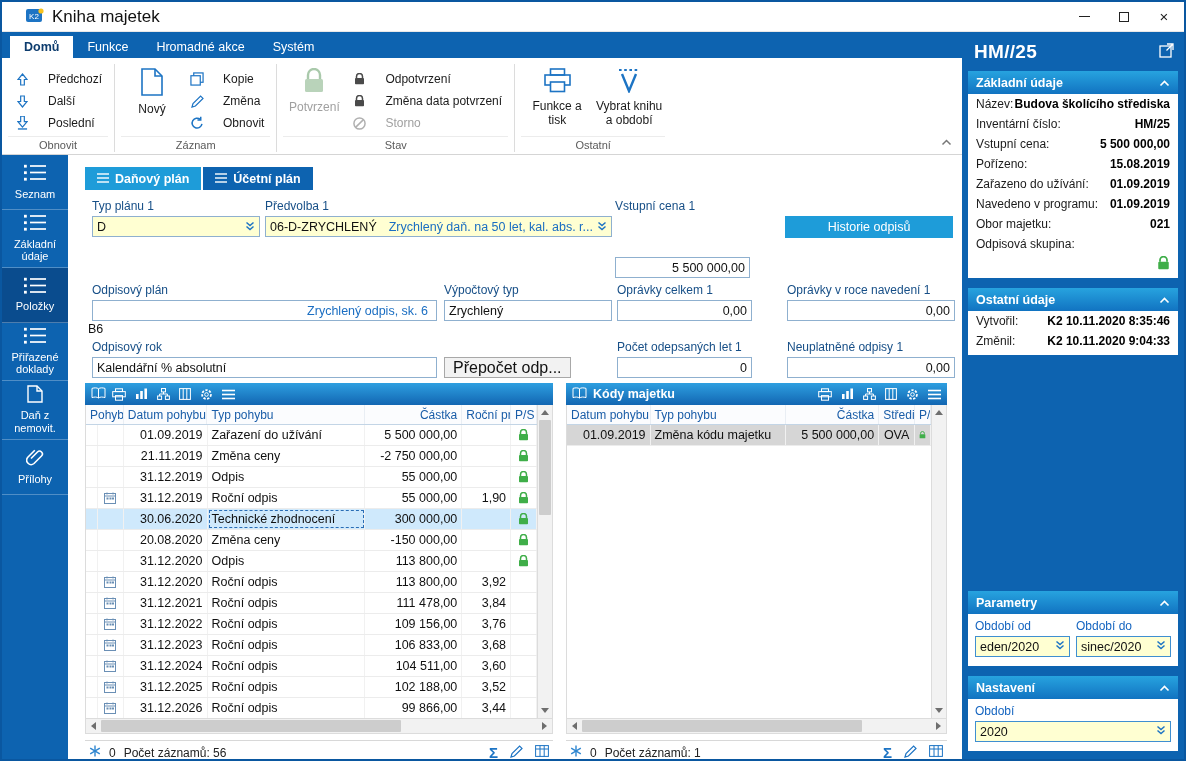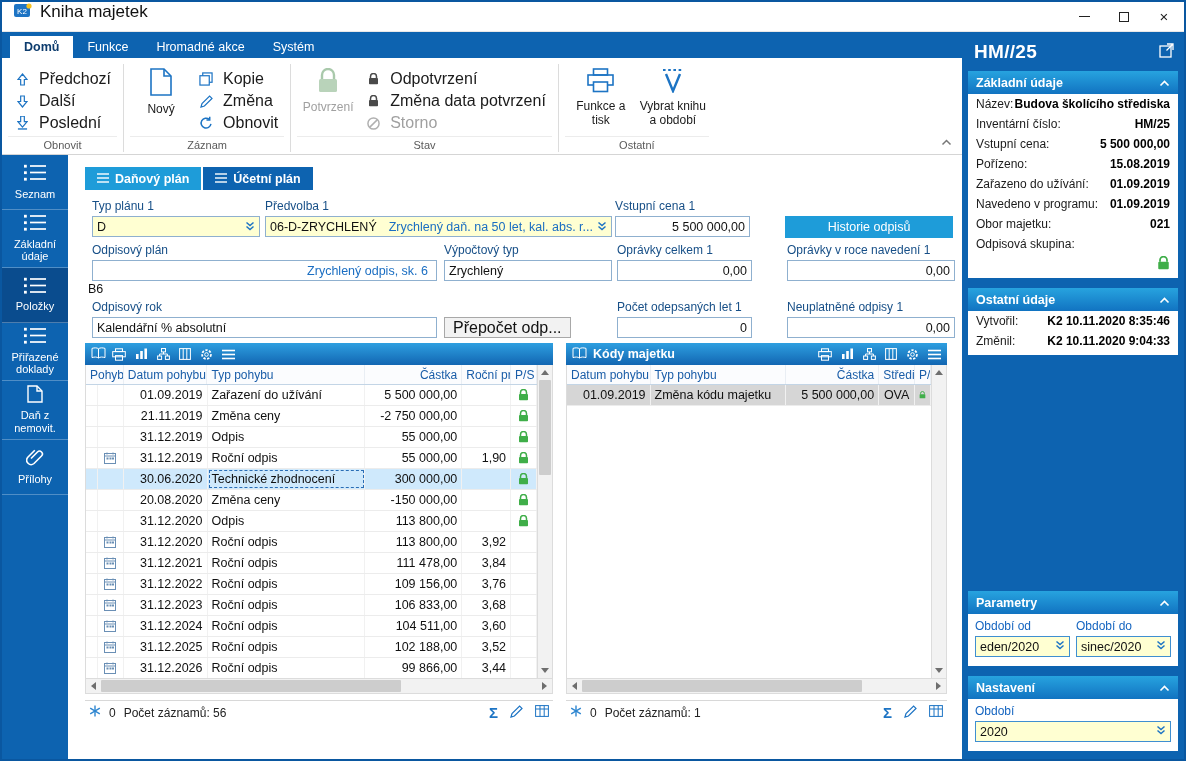--- a/index.html
+++ b/index.html
@@ -1,20 +1,20 @@
 <!DOCTYPE html>
 <html><head>
 <meta charset="utf-8">
 <style>
   * { box-sizing:border-box; margin:0; padding:0; }
   body { font-family:"Liberation Sans", sans-serif; background:#9aa7b4; font-size:13px; }
   .window { width:1186px; height:761px; border:2px solid #0a57a0; background:#fff; position:relative; overflow:hidden; }
 
   
-  .titlebar { height:30px; background:#fff; display:flex; padding-left:12px; border-bottom:1px solid #e8e8e8; }
+  .titlebar { height:30px; background:#fff; display:flex; align-items:center; padding-left:24px; border-bottom:1px solid #e8e8e8; }
   .titlebar .title { margin-left:8px; font-size:17px; color:#111; }
   .win-controls { margin-left:auto; display:flex; height:100%; }
   .wbtn { width:40px; display:flex; align-items:center; justify-content:center; color:#222; font-size:15px; cursor:default; }
   .min-glyph { width:11px; height:0; border-bottom:1px solid #222; display:inline-block; }
   .max-glyph { width:10px; height:10px; border:1px solid #222; display:inline-block; }
 
   
   .app-row { display:flex; height:727px; }
   .left-col { width:960px; display:flex; flex-direction:column; }
 
@@ -23,21 +23,21 @@
   .rtab { padding:4px 14px; color:#fff; font-size:12.5px; cursor:default; }
   .rtab.active { background:#fff; color:#0d3c6e; font-weight:bold; }
 
   
   .ribbon-body { height:97px; background:#fff; border-bottom:1px solid #d5d5d5; display:flex; position:relative; padding-top:4px; }
   .rgroup { display:flex; flex-direction:column; padding:2px 6px 0 6px; }
   .rgroup .rcontent { flex:1; display:flex; align-items:flex-start; }
   .rlabel { font-size:11px; color:#5a5a5a; text-align:center; padding:2px 0 3px; border-top:1px solid #ececec; }
   .rsep { width:1px; background:#dcdcdc; margin:2px 0; }
   .rstack { display:flex; flex-direction:column; }
-  .rsmall { display:flex; align-items:center; gap:9px; height:22px; padding:0 6px; font-size:16px; color:#1b1b1b; cursor:default; white-space:nowrap; }
+  .rsmall { display:flex; align-items:center; gap:18px; height:22px; padding:0 6px; font-size:12px; color:#1b1b1b; cursor:default; white-space:nowrap; }
   .rsmall .ric { width:16px; display:flex; justify-content:center; }
   .rsmall.disabled { color:#a0a0a0; }
   .rbig { width:62px; display:flex; flex-direction:column; align-items:center; gap:3px; padding:4px 2px; font-size:12px; color:#1b1b1b; text-align:center; line-height:1.15; cursor:default; }
   .rbig.disabled { color:#a0a0a0; }
   .rbig.wide { width:72px; }
   .ribbon-collapse { position:absolute; right:10px; bottom:5px; cursor:default; }
 
   
   .content-row { flex:1; display:flex; overflow:hidden; }
 
@@ -424,21 +424,21 @@
                 <span class="fval">06-D-ZRYCHLENÝ</span>
                 <span class="desc">Zrychlený daň. na 50 let, kal. abs. r...</span>
                 <span class="dd">
                     <svg width="10" height="11" viewBox="0 0 10 11">
                       <path d="M1.5 1.5 5 4.5 8.5 1.5" fill="none" stroke="#1d74c4" stroke-width="1.5"></path>
                       <path d="M1.5 5.5 5 8.5 8.5 5.5" fill="none" stroke="#1d74c4" stroke-width="1.5"></path>
                     </svg>
                   </span>
               </div>
             </div>
-            <div class="fcol" style="width:135px; margin-left:3px;">
+            <div class="fcol" style="width:135px; margin-left:3px;gap:41px;">
               <div class="flabel">Vstupní cena 1</div>
               <div class="field">
                 <span class="num">5 500 000,00</span>
               </div>
             </div>
             <div class="fcol" style="width:168px; margin-left:35px;">
               <div class="flabel">&nbsp;</div>
               <div class="btn-cyan">Historie odpisů</div>
             </div>
           </div>

